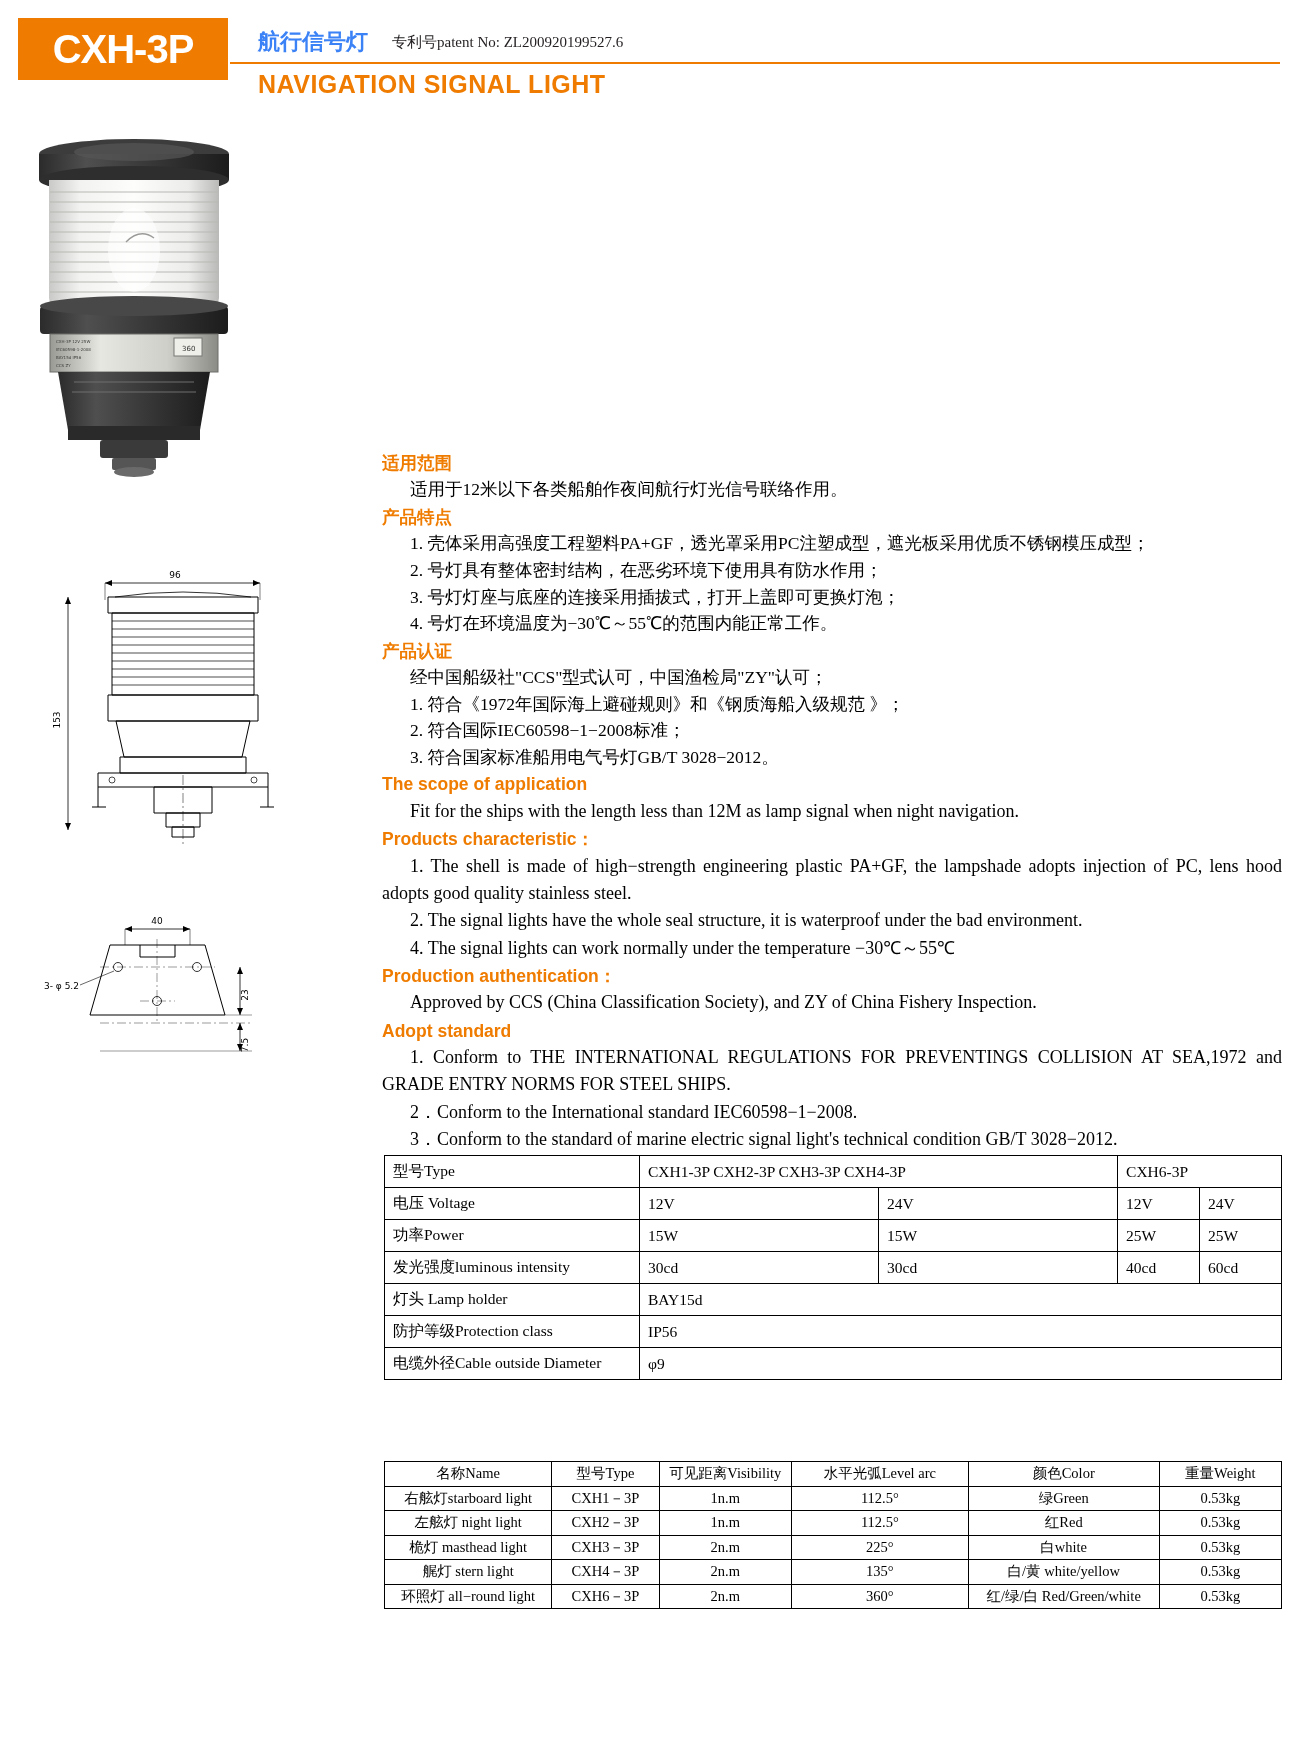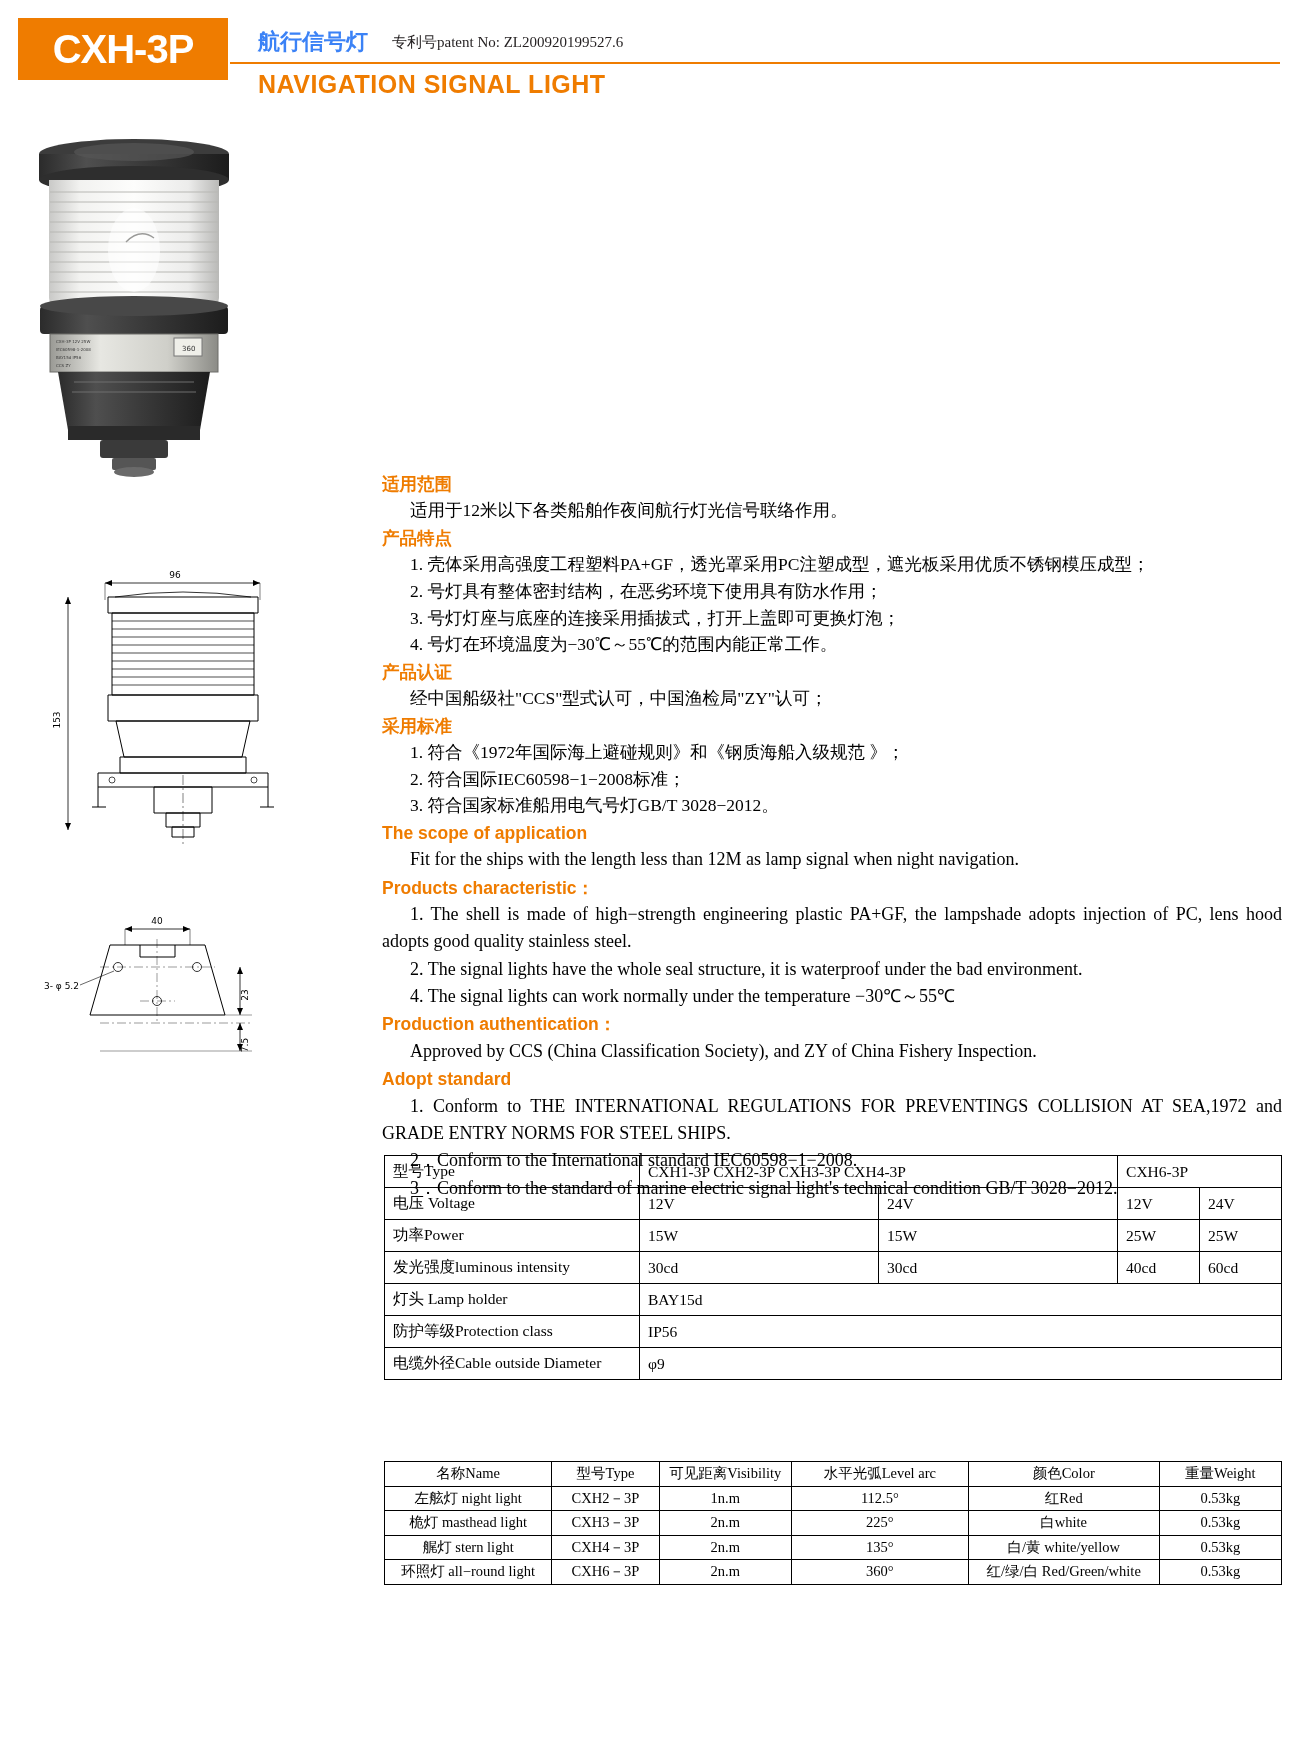--- a/index.html
+++ b/index.html
@@ -34,21 +34,21 @@
     font-family:"Liberation Sans", sans-serif;
     font-weight:bold;font-size:25px;color:#ef7c00;letter-spacing:.5px;
   }
 
   
   .photo{position:absolute;left:14px;top:130px;width:240px;height:350px;}
   .drawing1{position:absolute;left:20px;top:545px;width:320px;height:340px;}
   .drawing2{position:absolute;left:40px;top:905px;width:250px;height:185px;}
 
   
-  .textcol{position:absolute;left:382px;top:470px;width:900px;}
+  .textcol{position:absolute;left:382px;top:449px;width:900px;}
   .h-orange{
     color:#ef7c00;font-weight:bold;
     font-family:"Liberation Sans", sans-serif;
     font-size:17.5px;margin-top:2px;line-height:1.45;
   }
   .p-body{
     font-size:18px;line-height:1.52;color:#000;margin:0;
     text-align:justify;
   }
   .p-body.cn{font-size:17.5px;}
@@ -250,21 +250,20 @@
 
   <div class="h-orange">产品特点</div>
   <p class="p-body cn indent">1. 壳体采用高强度工程塑料PA+GF，透光罩采用PC注塑成型，遮光板采用优质不锈钢模压成型；</p>
   <p class="p-body cn indent">2. 号灯具有整体密封结构，在恶劣环境下使用具有防水作用；</p>
   <p class="p-body cn indent">3. 号灯灯座与底座的连接采用插拔式，打开上盖即可更换灯泡；</p>
   <p class="p-body cn indent">4. 号灯在环境温度为−30℃～55℃的范围内能正常工作。</p>
 
   <div class="h-orange">产品认证</div>
   <p class="p-body cn indent">经中国船级社"CCS"型式认可，中国渔检局"ZY"认可；</p>
 
-  <div class="h-orange">采用标准</div>
   <p class="p-body cn indent">1. 符合《1972年国际海上避碰规则》和《钢质海船入级规范 》；</p>
   <p class="p-body cn indent">2. 符合国际IEC60598−1−2008标准；</p>
   <p class="p-body cn indent">3. 符合国家标准船用电气号灯GB/T 3028−2012。</p>
 
   <div class="h-orange">The scope of application</div>
   <p class="p-body indent">Fit for the ships with the length less than 12M as lamp signal when night navigation.</p>
 
   <div class="h-orange">Products characteristic：</div>
   <p class="p-body indent">1. The shell is made of high−strength engineering plastic PA+GF, the lampshade adopts injection of PC, lens hood adopts good quality stainless steel.</p>
   <p class="p-body indent">2. The signal lights have the whole seal structure, it is waterproof under the bad environment.</p>
@@ -328,20 +327,28 @@
       <th class="c1">名称Name</th>
       <th class="c2">型号Type</th>
       <th class="c3">可见距离Visibility</th>
       <th class="c4">水平光弧Level arc</th>
       <th class="c5">颜色Color</th>
       <th class="c6">重量Weight</th>
     </tr>
   </thead>
   <tbody>
     <tr>
+      <td class="c1">右舷灯starboard light</td>
+      <td class="c2">CXH1－3P</td>
+      <td class="c3">1n.m</td>
+      <td class="c4">112.5°</td>
+      <td class="c5">绿Green</td>
+      <td class="c6">0.53kg</td>
+    </tr>
+    <tr>
       <td class="c1">左舷灯 night light</td>
       <td class="c2">CXH2－3P</td>
       <td class="c3">1n.m</td>
       <td class="c4">112.5°</td>
       <td class="c5">红Red</td>
       <td class="c6">0.53kg</td>
     </tr>
     <tr>
       <td class="c1">桅灯 masthead light</td>
       <td class="c2">CXH3－3P</td>

